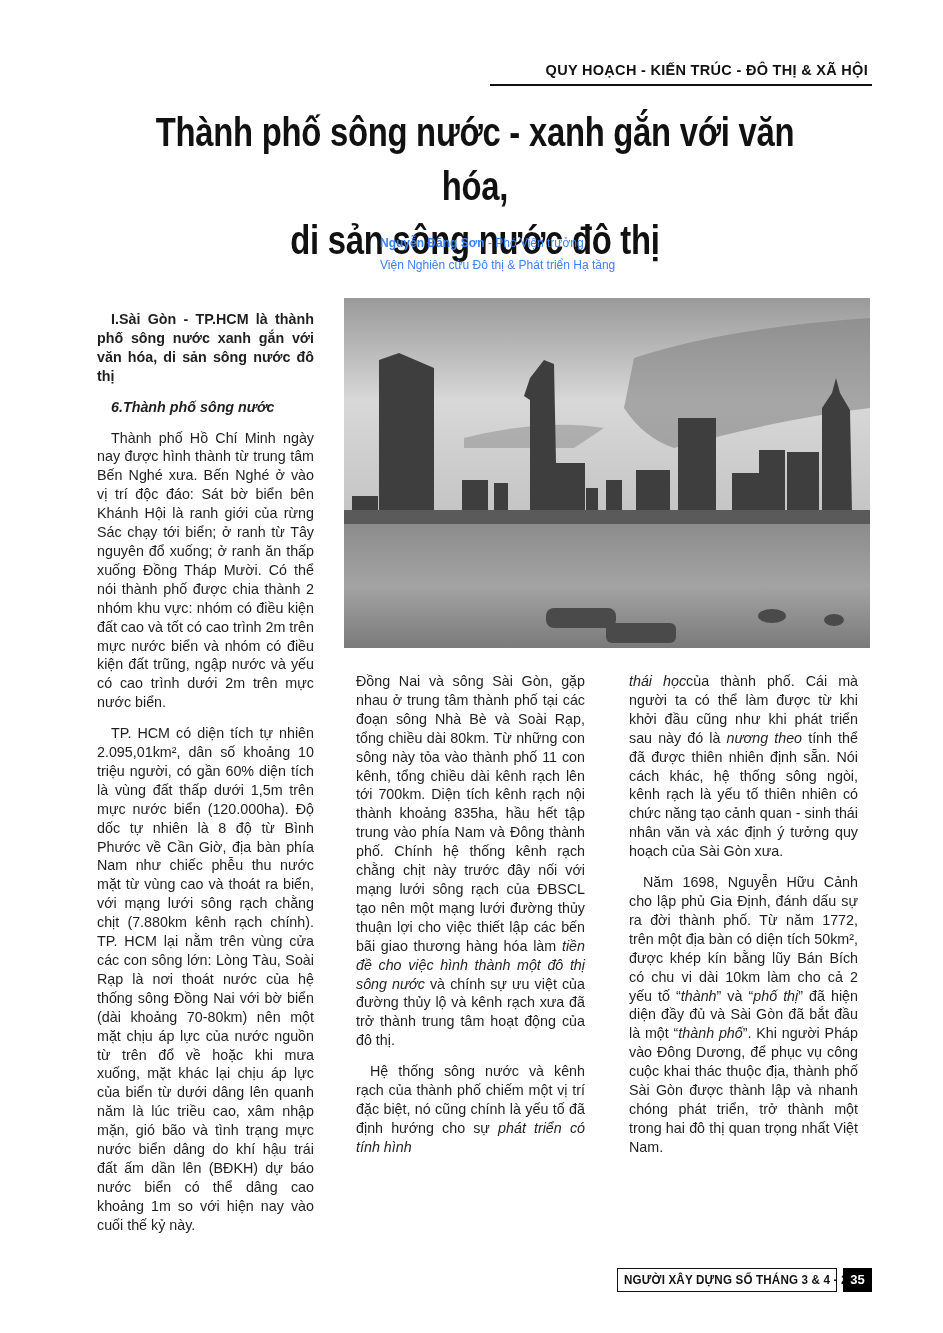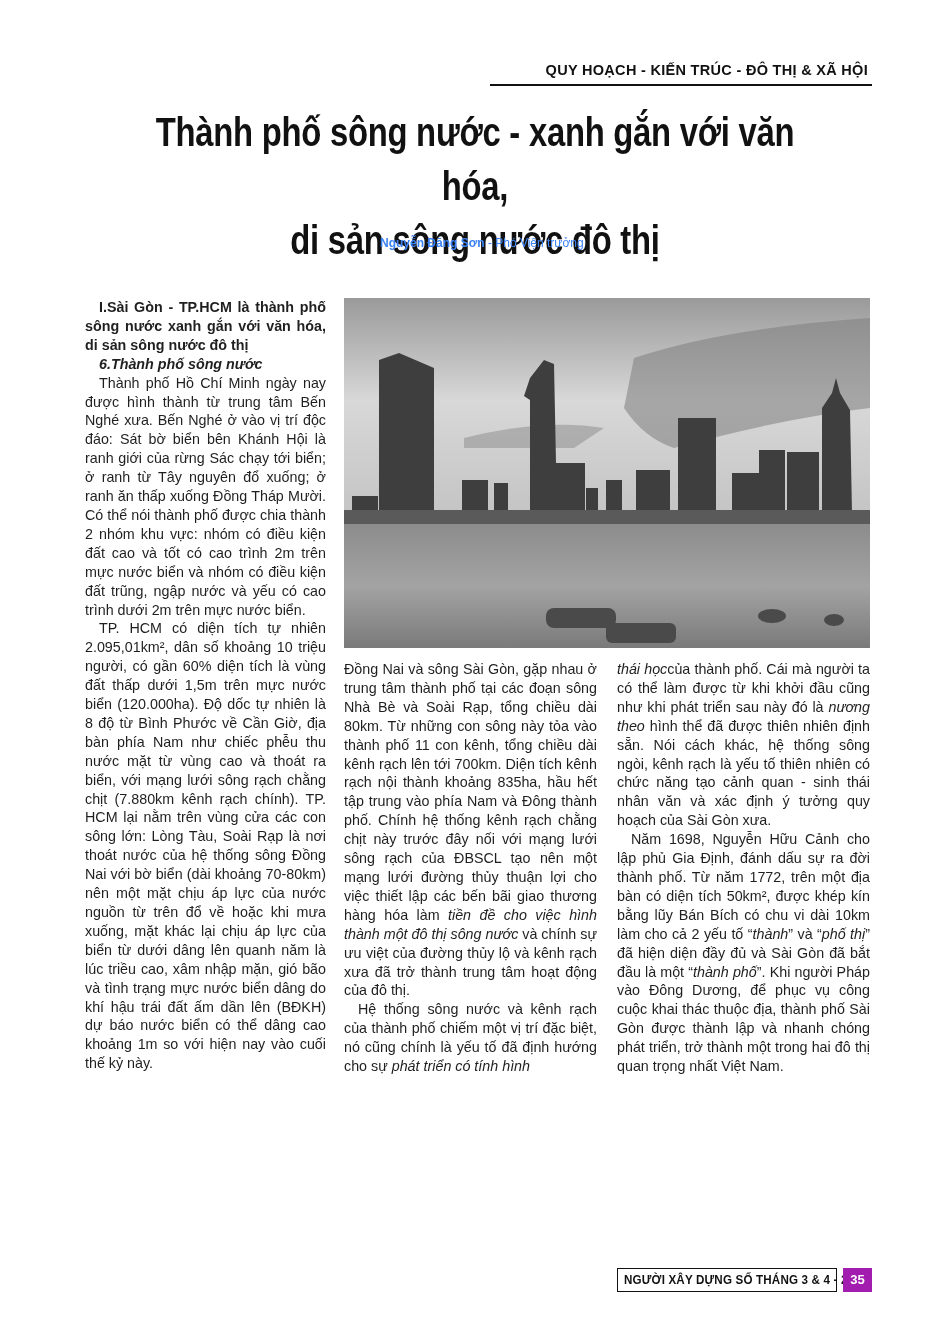--- a/index.html
+++ b/index.html
@@ -8,53 +8,54 @@
   .section-header { position: absolute; left: 490px; top: 52px; width: 382px; height: 26px; margin-top: 8px; }
   .section-header .label { position: absolute; right: 4px; top: 2px; font-family: "Liberation Sans", sans-serif; font-weight: bold; font-size: 14.5px; letter-spacing: 0.3px; color: #111; white-space: nowrap; }
   .section-header .rule { position: absolute; left: 0; right: 0; bottom: 0; height: 2px; background: #111; }
 
   .title { position: absolute; left: 60px; top: 105px; width: 830px; text-align: center; font-family: "Liberation Sans", sans-serif; font-weight: bold; font-size: 40px; line-height: 54px; color: #111; transform: scaleX(0.82); transform-origin: center top; letter-spacing: -0.3px; }
 
   .byline { position: absolute; left: 380px; top: 232px; width: 430px; font-size: 12px; line-height: 22px; color: #3b82f6; }
   .byline .author { font-weight: bold; }
 
   .col { position: absolute; font-size: 14.3px; line-height: 18.9px; color: #1f1f1f; text-align: justify; }
-  .col p { margin: 0; text-indent: 14px; }
+  .col p { margin: 12px; text-indent: 14px; }
   .col p.noindent { text-indent: 0; }
   .col .heading-bold { font-weight: bold; text-indent: 14px; }
   .col .heading-italic { font-weight: bold; font-style: italic; text-indent: 14px; }
   .col em { }
 
   #col1 { left: 85px; top: 298px; width: 241px; }
   #col2 { left: 344px; top: 660px; width: 253px; }
   #col3 { left: 617px; top: 660px; width: 253px; }
 
   .photo { position: absolute; left: 344px; top: 298px; width: 526px; height: 350px; overflow: hidden; background: #8a8a8a; }
   .photo svg { display: block; }
 
   .footer { position: absolute; left: 617px; top: 1268px; width: 255px; height: 26px; }
   .footer .box { position: absolute; left: 0; top: 0; width: 220px; height: 24px; border: 1.5px solid #111; box-sizing: border-box; }
   .footer .mag { position: absolute; left: 6px; top: 3px; font-weight: bold; font-size: 13.5px; white-space: nowrap; transform: scaleX(0.86); transform-origin: left top; color: #111; letter-spacing: 0.2px; }
-  .footer .page { position: absolute; left: 226px; top: 0; width: 29px; height: 24px; background: #a21caf; color: #fff; font-weight: bold; font-size: 13px; text-align: center; line-height: 24px; }
+  .footer .page { position: absolute; left: 226px; top: 0; width: 29px; height: 24px; background: #000000; color: #fff; font-weight: bold; font-size: 13px; text-align: center; line-height: 24px; }
 </style>
 </head>
 <body>
 
 <div class="section-header">
   <span class="label">QUY HOẠCH - KIẾN TRÚC - ĐÔ THỊ &amp; XÃ HỘI</span>
   <div class="rule"></div>
 </div>
 
 <div class="title">
   <div>Thành phố sông nước - xanh gắn với văn hóa,</div>
   <div>di sản sông nước đô thị</div>
 </div>
 
 <div class="byline">
   <div><span class="author">Nguyễn Đăng Sơn</span><span> - Phó Viện trưởng</span></div>
+  <div>Viện Nghiên cứu Đô thị &amp; Phát triển Hạ tầng</div>
 </div>
 
 <div class="col" id="col1">
   <p class="heading-bold">I.Sài Gòn - TP.HCM là thành phố sông nước xanh gắn với văn hóa, di sản sông nước đô thị</p>
   <p class="heading-italic">6.Thành phố sông nước</p>
   <p>Thành phố Hồ Chí Minh ngày nay được hình thành từ trung tâm Bến Nghé xưa. Bến Nghé ở vào vị trí độc đáo: Sát bờ biển bên Khánh Hội là ranh giới của rừng Sác chạy tới biển; ở ranh từ Tây nguyên đổ xuống; ở ranh ăn thấp xuống Đồng Tháp Mười. Có thể nói thành phố được chia thành 2 nhóm khu vực: nhóm có điều kiện đất cao và tốt có cao trình 2m trên mực nước biển và nhóm có điều kiện đất trũng, ngập nước và yếu có cao trình dưới 2m trên mực nước biển.</p>
   <p>TP. HCM có diện tích tự nhiên 2.095,01km², dân số khoảng 10 triệu người, có gần 60% diện tích là vùng đất thấp dưới 1,5m trên mực nước biển (120.000ha). Độ dốc tự nhiên là 8 độ từ Bình Phước về Cần Giờ, địa bàn phía Nam như chiếc phễu thu nước mặt từ vùng cao và thoát ra biển, với mạng lưới sông rạch chằng chịt (7.880km kênh rạch chính). TP. HCM lại nằm trên vùng cửa các con sông lớn: Lòng Tàu, Soài Rạp là nơi thoát nước của hệ thống sông Đồng Nai với bờ biển (dài khoảng 70-80km) nên một mặt chịu áp lực của nước nguồn từ trên đổ về hoặc khi mưa xuống, mặt khác lại chịu áp lực của biển từ dưới dâng lên quanh năm là lúc triều cao, xâm nhập mặn, gió bão và tình trạng mực nước biển dâng do khí hậu trái đất ấm dần lên (BĐKH) dự báo nước biển có thể dâng cao khoảng 1m so với hiện nay vào cuối thế kỷ này.</p>
 </div>
 
 <div class="photo">
@@ -100,21 +101,21 @@
     </g>
   </svg>
 </div>
 
 <div class="col" id="col2">
   <p class="noindent"><span>Đồng Nai và sông Sài Gòn, gặp nhau ở trung tâm thành phố tại các đoạn sông Nhà Bè và Soài Rạp, tổng chiều dài 80km. Từ những con sông này tỏa vào thành phố 11 con kênh, tổng chiều dài kênh rạch lên tới 700km. Diện tích kênh rạch nội thành khoảng 835ha, hầu hết tập trung vào phía Nam và Đông thành phố. Chính hệ thống kênh rạch chằng chịt này trước đây nối với mạng lưới sông rạch của ĐBSCL tạo nên một mạng lưới đường thủy thuận lợi cho việc thiết lập các bến bãi giao thương hàng hóa làm </span><em>tiền đề cho việc hình thành một đô thị sông nước</em><span> và chính sự ưu việt của đường thủy lộ và kênh rạch xưa đã trở thành trung tâm hoạt động của đô thị.</span></p>
   <p><span>Hệ thống sông nước và kênh rạch của thành phố chiếm một vị trí đặc biệt, nó cũng chính là yếu tố đã định hướng cho sự </span><em>phát triển có tính hình</em></p>
 </div>
 
 <div class="col" id="col3">
-  <p class="noindent"><em>thái học</em><span>của thành phố. Cái mà người ta có thể làm được từ khi khởi đầu cũng như khi phát triển sau này đó là </span><em>nương theo</em><span> hình thể đã được thiên nhiên định sẵn. Nói cách khác, hệ thống sông ngòi, kênh rạch là yếu tố thiên nhiên có chức năng tạo cảnh quan - sinh thái nhân văn và xác định ý tưởng quy hoạch của Sài Gòn xưa.</span></p>
+  <p class="noindent"><em>thái học</em><span>của thành phố. Cái mà người ta có thể làm được từ khi khởi đầu cũng như khi phát triển sau này đó là </span><em>nương theo</em><span> tính thể đã được thiên nhiên định sẵn. Nói cách khác, hệ thống sông ngòi, kênh rạch là yếu tố thiên nhiên có chức năng tạo cảnh quan - sinh thái nhân văn và xác định ý tưởng quy hoạch của Sài Gòn xưa.</span></p>
   <p><span>Năm 1698, Nguyễn Hữu Cảnh cho lập phủ Gia Định, đánh dấu sự ra đời thành phố. Từ năm 1772, trên một địa bàn có diện tích 50km², được khép kín bằng lũy Bán Bích có chu vi dài 10km làm cho cả 2 yếu tố “</span><em>thành</em><span>” và “</span><em>phố thị</em><span>” đã hiện diện đầy đủ và Sài Gòn đã bắt đầu là một “</span><em>thành phố</em><span>”. Khi người Pháp vào Đông Dương, để phục vụ công cuộc khai thác thuộc địa, thành phố Sài Gòn được thành lập và nhanh chóng phát triển, trở thành một trong hai đô thị quan trọng nhất Việt Nam.</span></p>
 </div>
 
 <div class="footer">
   <div class="box">
     <span class="mag">NGƯỜI XÂY DỰNG SỐ THÁNG 3 &amp; 4 - 2021</span>
   </div>
   <div class="page">35</div>
 </div>
 

